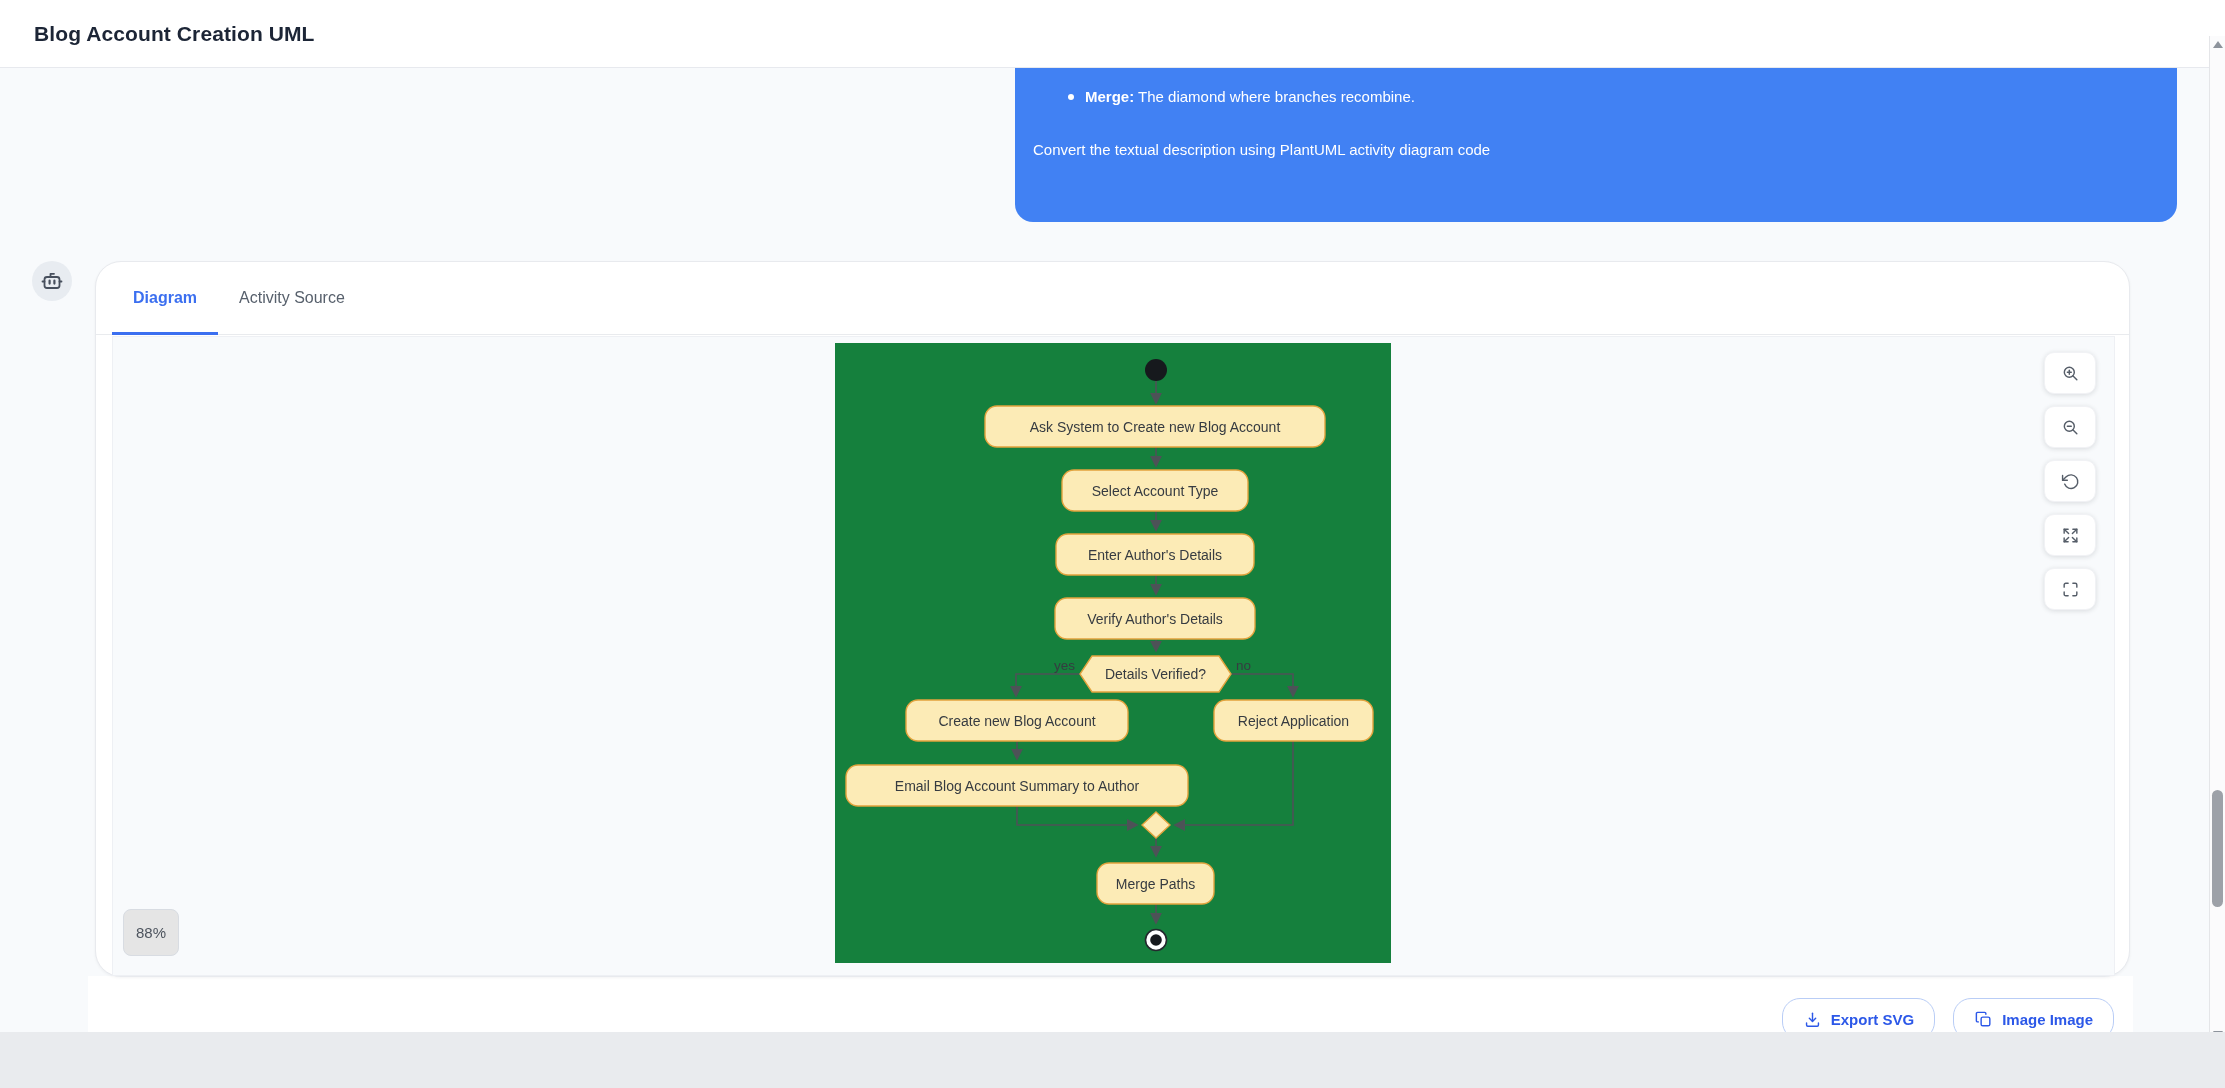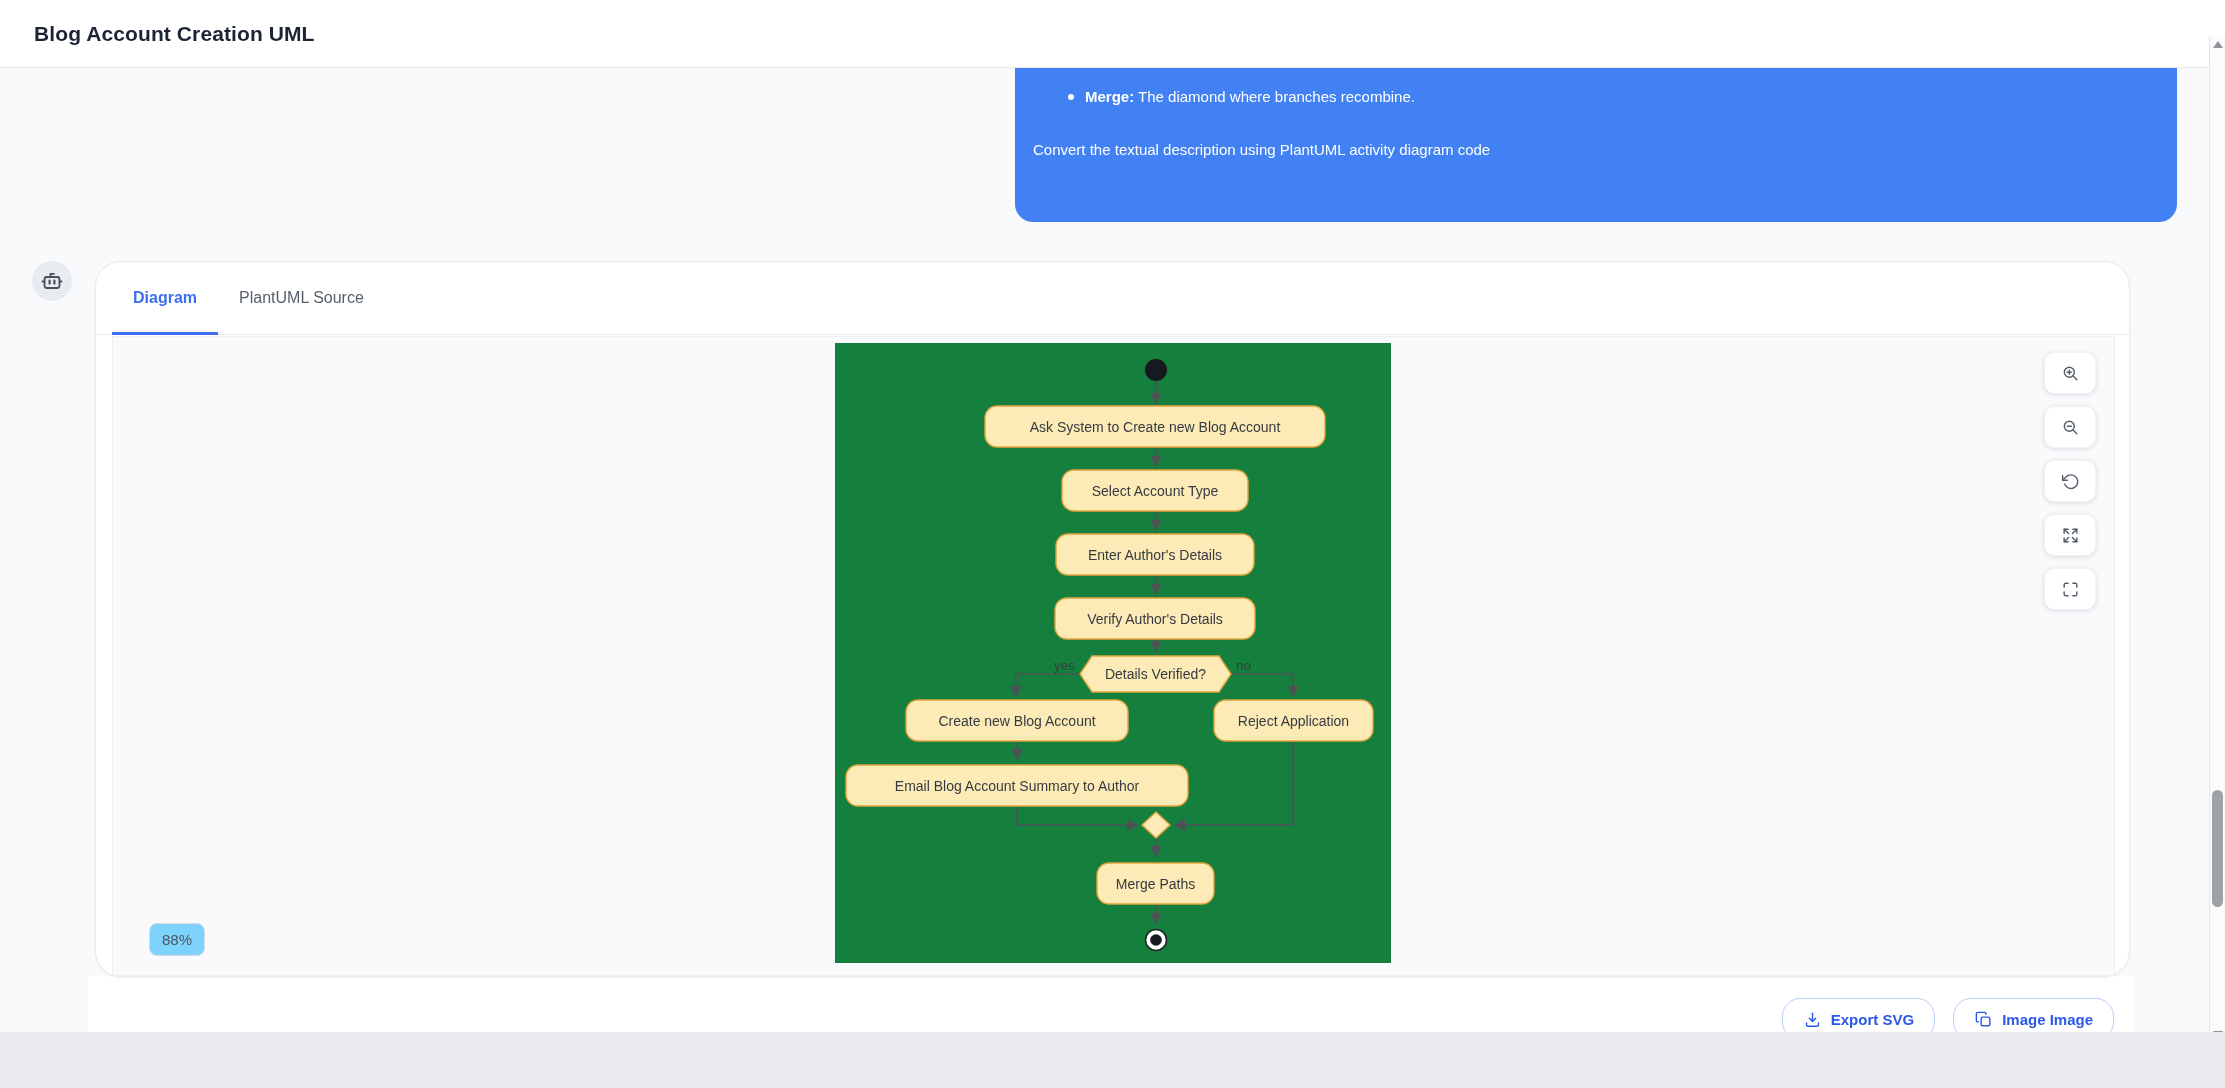--- a/index.html
+++ b/index.html
@@ -34,22 +34,22 @@
     color:#57606c;font-weight:500;cursor:pointer;}
   .tab.active{color:#3b6ff0;font-weight:600;}
   .tab.active::after{content:"";position:absolute;left:0;right:0;bottom:-1px;height:3px;background:#3b6ff0;}
   
   .viewport{position:absolute;left:16px;top:74px;width:2003px;height:640px;box-sizing:border-box;
     background:#f8fafc;border:1px solid #eef0f4;overflow:hidden;}
   .canvas{position:absolute;left:722px;top:6px;width:556px;height:620px;background:#15803d;}
   .canvas svg{display:block;}
   .canvas text{font-family:"Liberation Sans","DejaVu Sans",sans-serif;fill:#363b41;}
   
-  .zoom-badge{position:absolute;left:36px;bottom:19px;background:#7dd3fc;border:1px solid #d8dce2;
-    border-radius:8px;padding:7px 12px;font-size:15px;color:#4d545e;}
+  .zoom-badge{position:absolute;left:10px;bottom:19px;background:#e5e5e5;border:1px solid #d8dce2;
+    border-radius:8px;padding:14px 12px;font-size:15px;color:#4d545e;}
   
   .controls{position:absolute;right:18px;top:15px;display:flex;flex-direction:column;gap:12px;}
   .ctrl-btn{width:50px;height:40px;background:#ffffff;border:1px solid #f1f2f5;border-radius:10px;
     box-shadow:0 1px 5px rgba(26,32,44,.14);display:flex;align-items:center;justify-content:center;cursor:pointer;}
   .ctrl-btn svg{stroke:#555d68;}
   .icon-stroke{fill:none;stroke-width:1.8;stroke-linecap:round;stroke-linejoin:round;}
   
   .footer-bg{position:absolute;left:88px;top:976px;width:2045px;height:67px;background:#ffffff;}
   .actions-row{position:absolute;top:998px;right:111px;display:flex;gap:18px;}
   .action-btn{height:42px;display:flex;align-items:center;gap:9px;padding:0 20px;background:#ffffff;
@@ -92,21 +92,21 @@
       <line x1="9.6" y1="11.7" x2="9.6" y2="14.6" stroke-width="2.2"></line>
       <line x1="14.4" y1="11.7" x2="14.4" y2="14.6" stroke-width="2.2"></line>
     </svg>
   </div>
 
   <div class="footer-bg"></div>
 
   <div class="card">
     <div class="tabs">
       <div class="tab active">Diagram</div>
-      <div class="tab">PlantUML Source</div>
+      <div class="tab">Activity Source</div>
     </div>
 
     <div class="viewport">
       <div class="canvas">
         <svg width="556" height="620" viewBox="0 0 556 620">
           <defs>
             <marker id="arrow" viewBox="0 0 10 10" refX="8.5" refY="5" markerWidth="7.5" markerHeight="7.5" orient="auto-start-reverse">
               <path d="M0 0 L10 5 L0 10 z" fill="#4d5257"></path>
             </marker>
           </defs>

